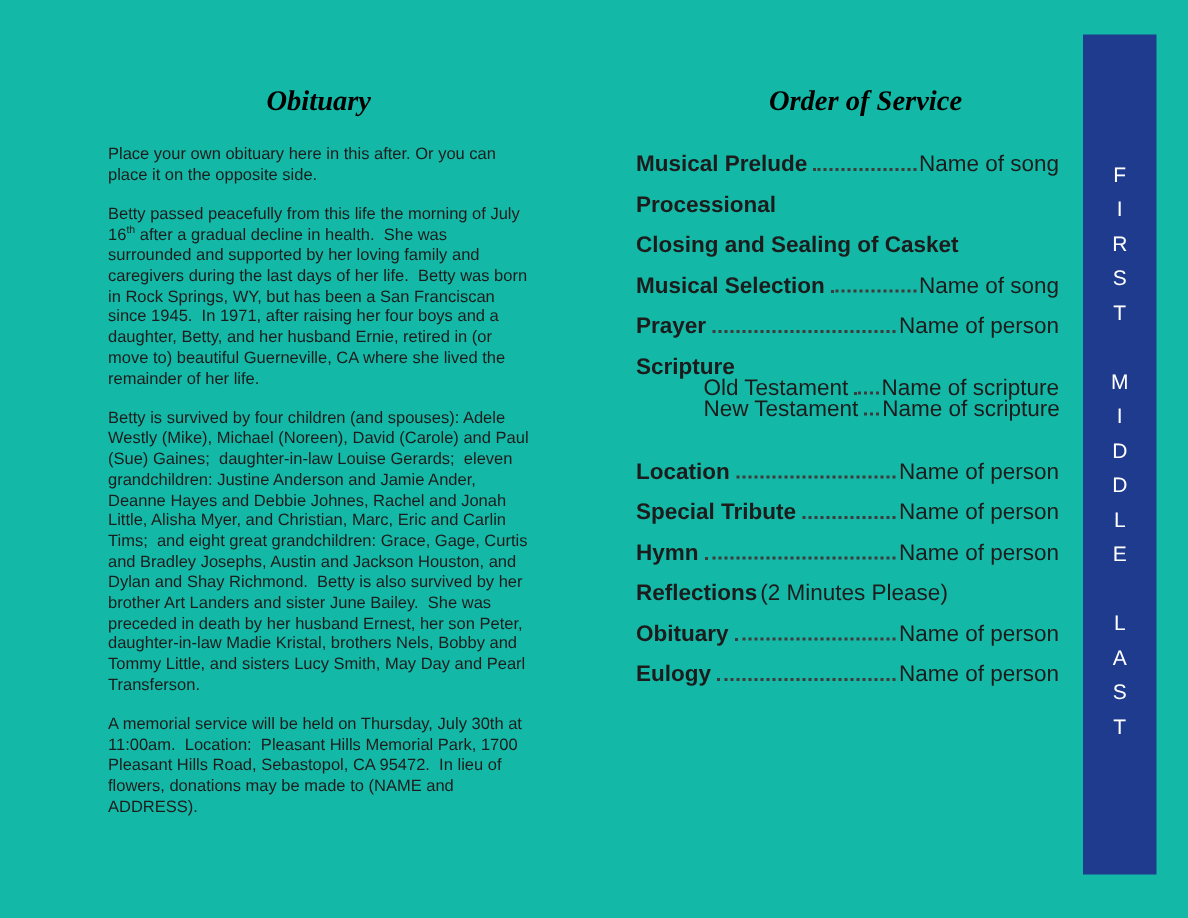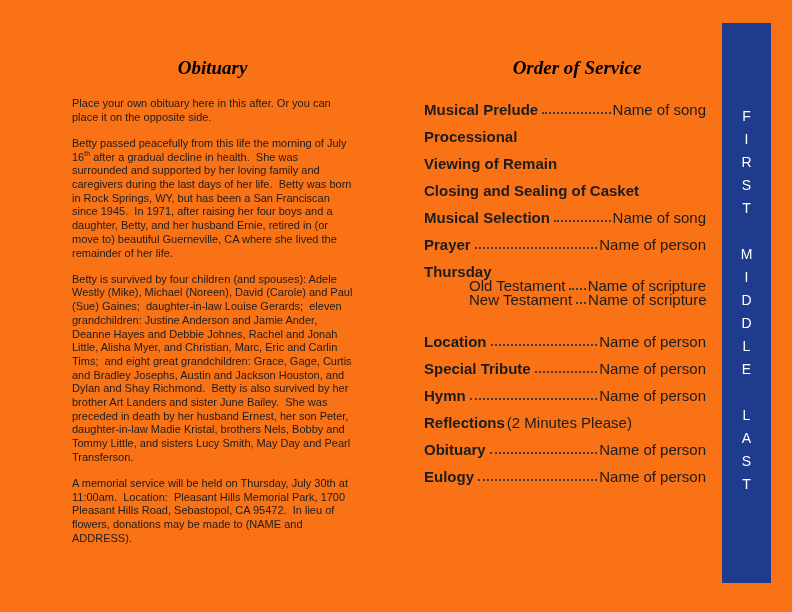--- a/index.html
+++ b/index.html
@@ -9,21 +9,21 @@
     height: 612px;
     background: #ffffff;
     font-family: "Liberation Sans", sans-serif;
     color: #1c1c1c;
     overflow: hidden;
   }
   .page {
     position: relative;
     width: 792px;
     height: 612px;
-    background: #f97316;
+    background: #14b8a6;
   }
   .left-col {
     position: absolute;
     left: 72px;
     top: 57px;
     width: 281px;
   }
   .right-col {
     position: absolute;
     left: 424px;
@@ -124,39 +124,35 @@
     <div class="svc-row">
       <span class="lbl">Musical Prelude</span>
       <span class="leader"></span>
       <span class="val">Name of song</span>
     </div>
     <div class="svc-row plain">
       <span class="lbl">Processional</span>
 
     </div>
     <div class="svc-row plain">
-      <span class="lbl">Viewing of Remain</span>
-
-    </div>
-    <div class="svc-row plain">
       <span class="lbl">Closing and Sealing of Casket</span>
 
     </div>
     <div class="svc-row">
       <span class="lbl">Musical Selection</span>
       <span class="leader"></span>
       <span class="val">Name of song</span>
     </div>
     <div class="svc-row">
       <span class="lbl">Prayer</span>
       <span class="leader"></span>
       <span class="val">Name of person</span>
     </div>
     <div class="svc-row plain tight">
-      <span class="lbl">Thursday</span>
+      <span class="lbl">Scripture</span>
 
     </div>
     <div class="svc-row sub">
       <span class="lbl">Old Testament</span>
       <span class="leader"></span>
       <span class="val">Name of scripture</span>
     </div>
     <div class="svc-row sub sub-last">
       <span class="lbl">New Testament</span>
       <span class="leader"></span>

